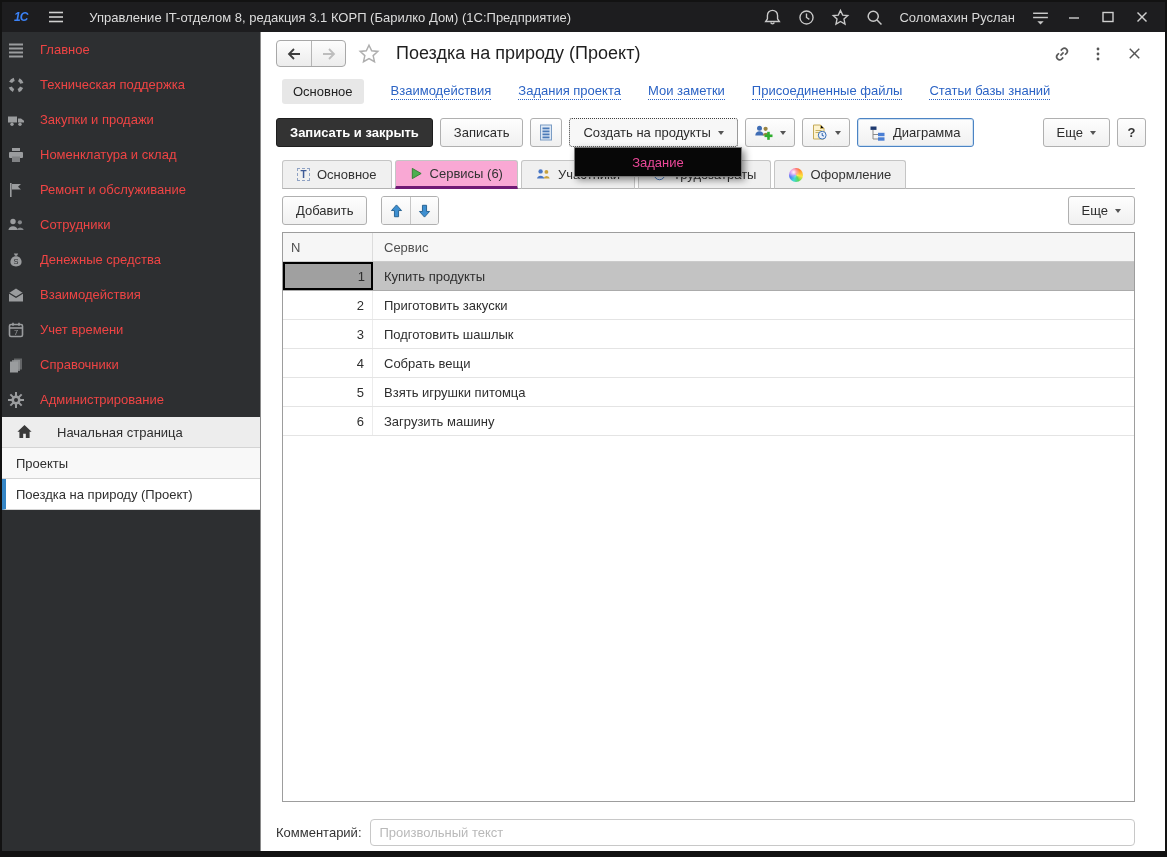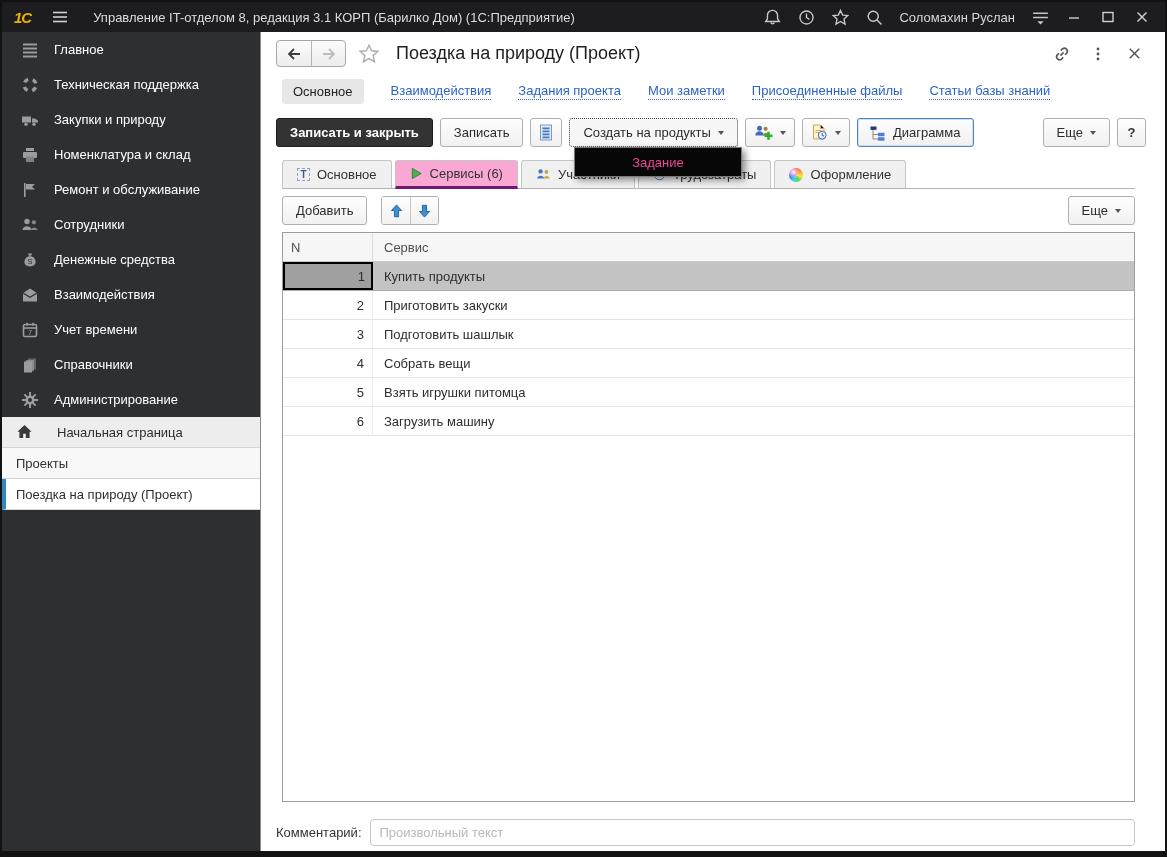--- a/index.html
+++ b/index.html
@@ -7,29 +7,29 @@
   .window {
     width: 1167px; height: 857px; position: relative;
     border: 2px solid #121212; border-bottom: 6px solid #121212;
     background: #fff; display: flex; flex-direction: column; overflow: hidden;
   }
   
   .titlebar {
     flex: 0 0 30px; background: #1d1d1f; color: #d8d8d8;
     display: flex; align-items: center; font-size: 13px; padding: 0 8px 0 12px; gap: 4px;
   }
-  .logo-1c { color: #eab308; font-weight: bold; font-style: italic; font-size: 15px; letter-spacing: -1px; margin-right: 10px; }
+  .logo-1c { color: #3b82f6; font-weight: bold; font-style: italic; font-size: 12px; letter-spacing: -1px; margin-right: 10px; }
   .tb-icon { width: 30px; height: 26px; display: flex; align-items: center; justify-content: center; cursor: pointer; flex: 0 0 auto; }
   .tb-title { margin-left: 14px; white-space: nowrap; overflow: hidden; color: #dcdcdc; }
   .tb-spacer { flex: 1; }
   .tb-user { margin: 0 6px; white-space: nowrap; cursor: pointer; }
   
   .layout { flex: 1; display: flex; min-height: 0; }
   .sidebar { flex: 0 0 258px; background: #2d2f31; display: flex; flex-direction: column; }
-  .side-item { height: 35px; display: flex; align-items: center; gap: 15px; padding-left: 19px; color: #ffffff; font-size: 13px; cursor: pointer; }
+  .side-item { height: 35px; display: flex; align-items: center; gap: 15px; padding-left: 5px; color: #ef4444; font-size: 13px; cursor: pointer; }
   .side-icon { width: 18px; height: 18px; flex: 0 0 18px; }
   .open-list { display: flex; flex-direction: column; }
   .ow-item { height: 31px; display: flex; align-items: center; gap: 23px; padding-left: 14px; font-size: 13px; color: #2e2e2e; background: #ededed; border-bottom: 1px solid #d4d4d4; cursor: pointer; }
   .ow-item.second { background: #f8f8f8; }
   .ow-item.active { background: #ffffff; border-left: 4px solid #3585c5; padding-left: 10px; }
   .side-fill { flex: 1; background: #2d2f31; }
   
   .main { flex: 1; background: #fff; border-left: 1px solid #8a8a8a; position: relative; display: flex; flex-direction: column; min-width: 0; }
   .doc-header { display: flex; align-items: center; padding: 8px 18px 0 15px; gap: 10px; }
   .navgrp { display: flex; border: 1px solid #a8a8a8; border-radius: 4px; overflow: hidden; background: linear-gradient(#fdfdfd,#ececec); }
@@ -172,21 +172,21 @@
             </svg></span>
         <span>Техническая поддержка</span>
       </div>
       <div class="side-item">
         <span class="side-icon"><svg viewBox="0 0 18 18" width="18" height="18" fill="#9a9c9e">
               <path d="M1 5.5h9v6H1z"></path>
               <path d="M11 7.5h3l3 2.2v1.8h-6z"></path>
               <circle cx="5" cy="13.3" r="1.7"></circle>
               <circle cx="13" cy="13.3" r="1.7"></circle>
             </svg></span>
-        <span>Закупки и природу</span>
+        <span>Закупки и продажи</span>
       </div>
       <div class="side-item">
         <span class="side-icon"><svg viewBox="0 0 18 18" width="18" height="18" fill="#9a9c9e">
               <rect x="5" y="2" width="8" height="3"></rect>
               <rect x="2" y="6" width="14" height="6" rx="1"></rect>
               <rect x="5" y="10.5" width="8" height="5.5" fill="#808284"></rect>
             </svg></span>
         <span>Номенклатура и склад</span>
       </div>
       <div class="side-item">

